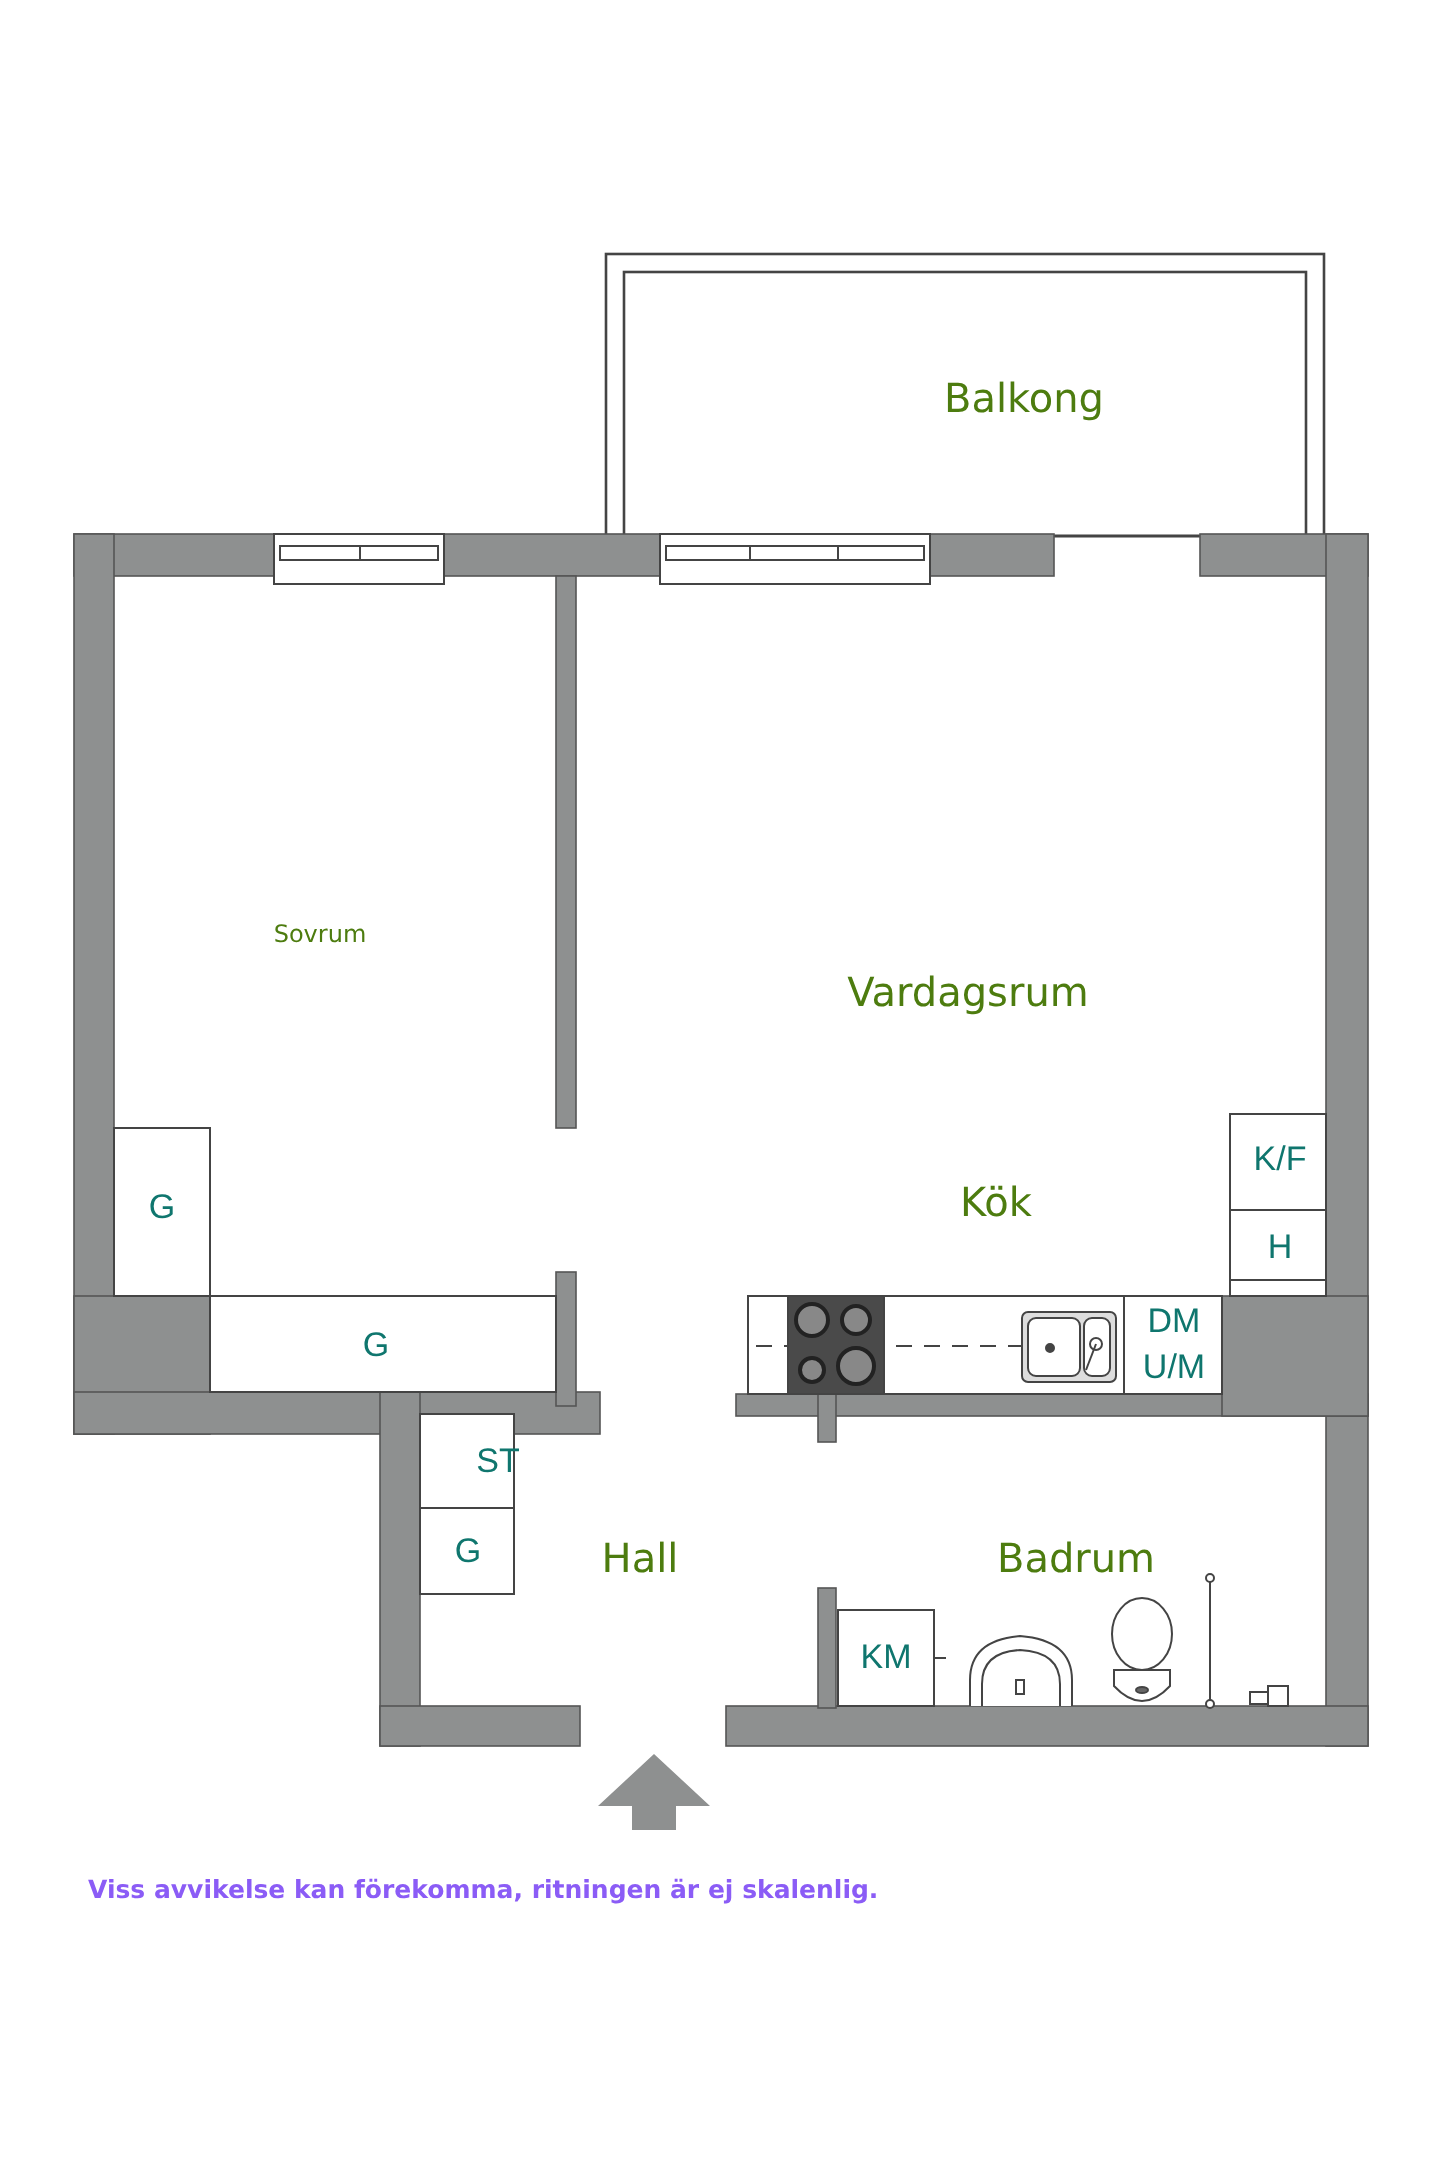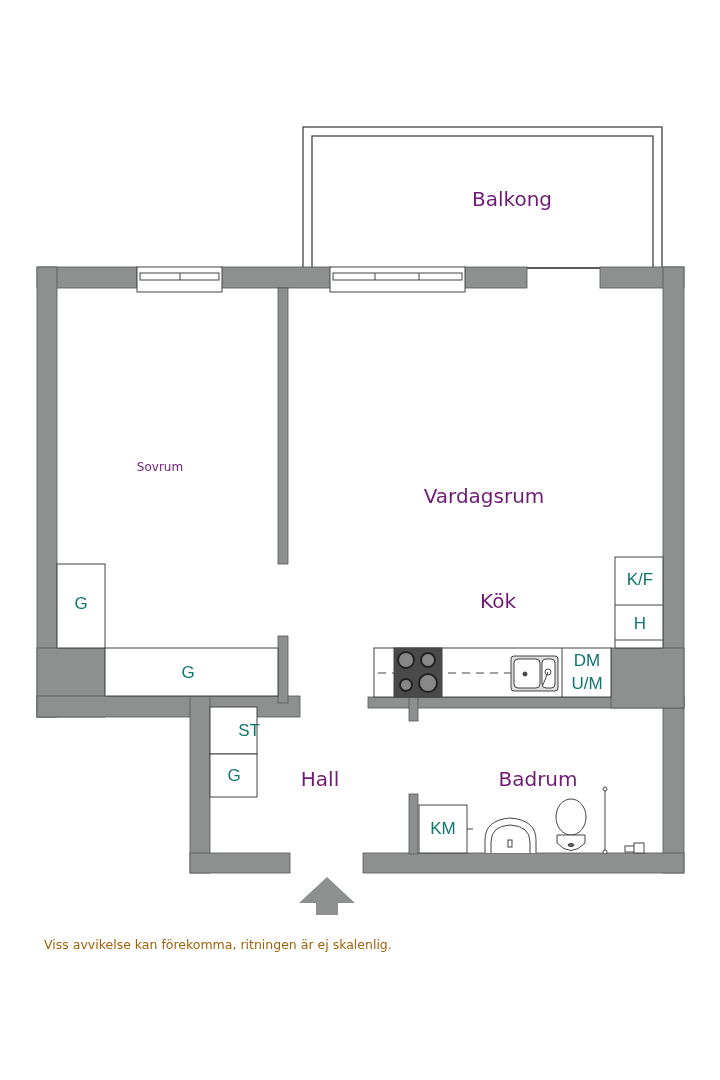--- a/index.html
+++ b/index.html
@@ -1,20 +1,20 @@
 <!DOCTYPE html>
 <html><head>
 <meta charset="utf-8">
 <style>
   html,body{margin:0;padding:0;background:#ffffff;}
   body{width:720px;height:1080px;position:relative;overflow:hidden;font-family:"DejaVu Sans","Liberation Sans",sans-serif;}
   svg{position:absolute;left:0;top:0;}
-  .room-label{position:absolute;font-family:"DejaVu Sans",sans-serif;color:#701a75;font-size:19px;white-space:nowrap;transform:translate(-50%,-50%);}
+  .room-label{position:absolute;font-family:"DejaVu Sans",sans-serif;color:#4d7c0f;font-size:19px;white-space:nowrap;transform:translate(-50%,-50%);}
   .fix-label{position:absolute;font-family:Liberation Sans, sans-serif;color:#0f766e;font-size:17px;white-space:nowrap;transform:translate(-50%,-50%);}
-  .disclaimer{position:absolute;left:44px;top:937px;font-size:12.5px;color:#a16207;font-family:"DejaVu Sans",sans-serif;}
+  .disclaimer{position:absolute;left:44px;top:937px;font-size:12.5px;color:#8b5cf6;font-family:"DejaVu Sans",sans-serif;font-weight:bold;}
 </style>
 </head>
 <body>
 
 <svg width="720" height="1080" viewBox="0 0 720 1080">
 
   <g fill="none" stroke="#444" stroke-width="1.3">
     <rect x="303" y="127" width="359" height="141"></rect>
     <rect x="312" y="136" width="341" height="132"></rect>
   </g>

